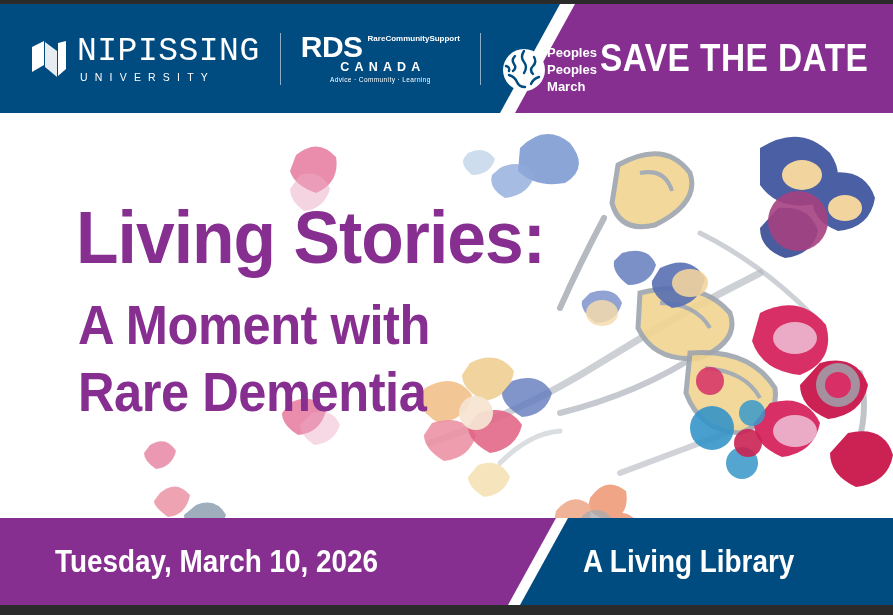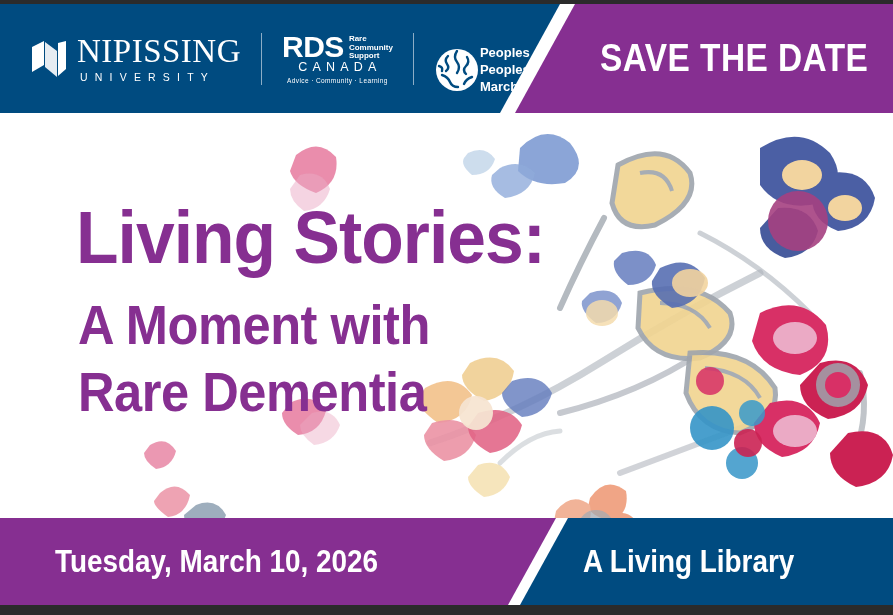--- a/index.html
+++ b/index.html
@@ -77,21 +77,21 @@
     flex: none;
   }
   .nip-mark svg { display: block; }
   .nip-words {
     display: flex;
     flex-direction: column;
     justify-content: center;
     line-height: 1;
   }
   .nip-name {
-    font-family: Liberation Serif, serif;
+    font-family: Liberation Mono, monospace;
     font-size: 33px;
     letter-spacing: 0.5px;
     color: #ffffff;
     line-height: 1;
   }
   .nip-sub {
     font-family: Liberation Sans, sans-serif;
     font-size: 10.5px;
     letter-spacing: 7.2px;
     color: #ffffff;
@@ -122,30 +122,29 @@
   .rds-initials {
     font-family: "Liberation Sans", sans-serif;
     font-weight: bold;
     font-size: 30px;
     color: #ffffff;
     letter-spacing: -0.5px;
     line-height: 0.92;
   }
   .rds-expand {
     display: flex;
-    flex-direction: column;
     font-size: 8px;
     font-weight: bold;
     color: #ffffff;
     line-height: 1.12;
     padding-top: 2px;
   }
   .rds-country {
     font-size: 12.5px;
-    font-weight: normal;
+    font-weight: bold;
     letter-spacing: 5.2px;
     color: #ffffff;
     margin-top: 0;
     padding-left: 5px;
   }
   .rds-tag {
     font-size: 6.5px;
     letter-spacing: 0.4px;
     color: #ffffff;
     margin-top: 4px;

